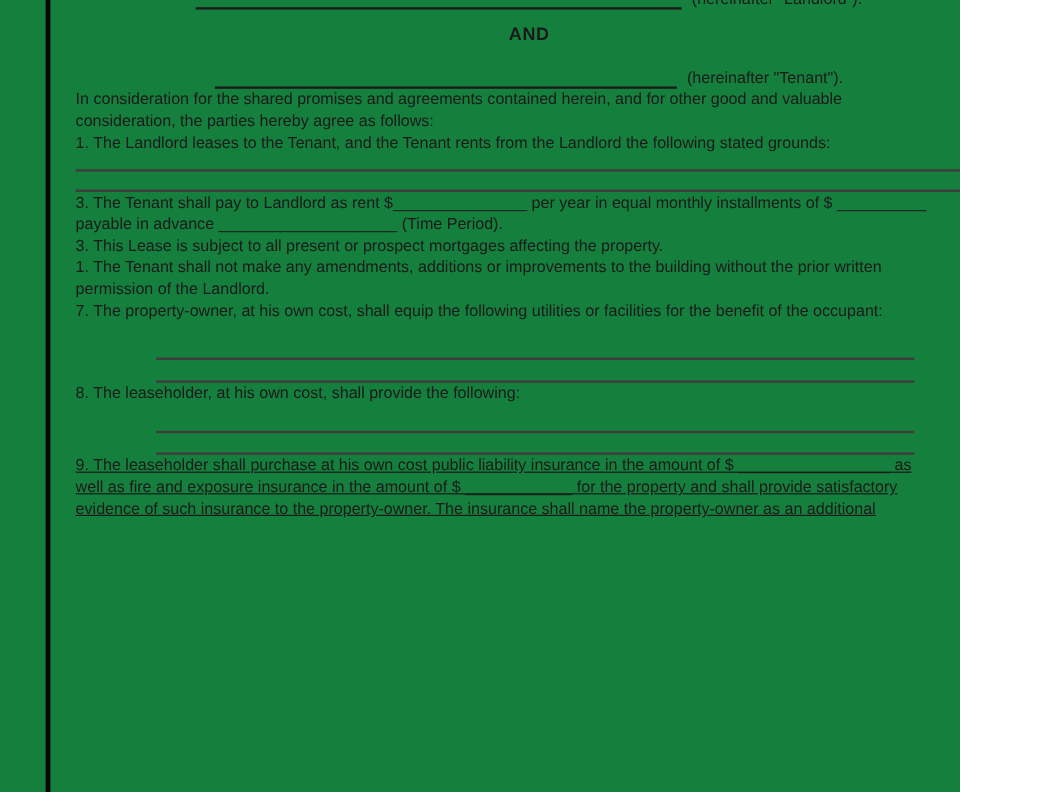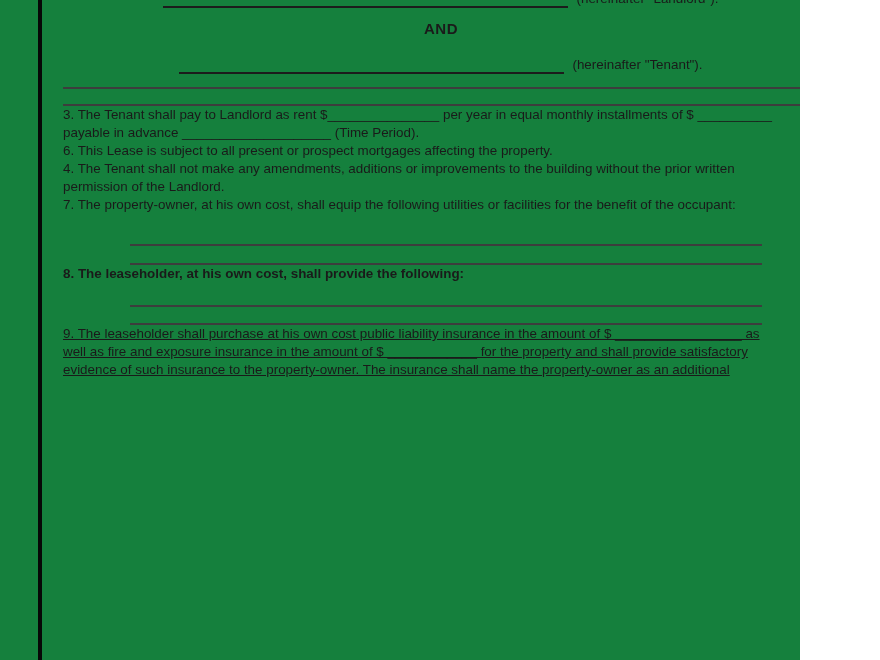--- a/index.html
+++ b/index.html
@@ -30,21 +30,21 @@
   }
   p.para { margin: 0; white-space: pre-wrap; }
   .intro   { margin-top: 17px; }
   .c1 { margin-top: 19px; }
   .c2 { margin-top: 24px; }
   .c3 { margin-top: 14px; }
   .c4 { margin-top: 16px; }
   .c5 { margin-top: 20px; }
   .c6 { margin-top: 18px; }
   .c7 { margin-top: 16px; }
-  .c8 { margin-top: 22px; font-weight: bold; }
+  .c8 { margin-top: 22px; }
   .c9 { margin-top: 16px; text-decoration: underline; }
   .rule { height: 0; border-bottom: 2px solid #3d3d3d; }
   .rule-full { width: 100%; }
   .rule-indent { margin-left: 67px; width: 632px; }
   .rf1 { margin-top: 13px; }
   .rf2 { margin-top: 15px; }
   .ri1 { margin-top: 30px; }
   .ri2 { margin-top: 17px; }
   .ri3 { margin-top: 22px; }
   .ri4 { margin-top: 16px; }
@@ -63,33 +63,36 @@
       <span class="party-label">(hereinafter "Landlord").</span>
     </div>
 
     <div class="and-heading">AND</div>
 
     <div class="party-row tenant-row">
       <span class="blank-underline tenant-blank"></span>
       <span class="party-label">(hereinafter "Tenant").</span>
     </div>
 
+    <p class="para intro">In consideration for the shared promises and agreements contained herein, and for other good and valuable
+consideration, the parties hereby agree as follows:</p>
 
+    <p class="para c1">1. The Landlord leases to the Tenant, and the Tenant rents from the Landlord the following stated grounds:</p>
 
     <div class="rule rule-full rf1"></div>
     <div class="rule rule-full rf2"></div>
 
 
     <p class="para c3">3. The Tenant shall pay to Landlord as rent $_______________ per year in equal monthly installments of $ __________
 payable in advance ____________________ (Time Period).</p>
 
-    <p class="para c4">6. This Lease is subject to all present or prospect mortgages affecting the property.</p>
+    <p class="para c4">3. This Lease is subject to all present or prospect mortgages affecting the property.</p>
 
 
-    <p class="para c6">4. The Tenant shall not make any amendments, additions or improvements to the building without the prior written
+    <p class="para c6">1. The Tenant shall not make any amendments, additions or improvements to the building without the prior written
 permission of the Landlord.</p>
 
     <p class="para c7">7. The property-owner, at his own cost, shall equip the following utilities or facilities for the benefit of the occupant:</p>
 
     <div class="rule rule-indent ri1"></div>
     <div class="rule rule-indent ri2"></div>
 
     <p class="para c8">8. The leaseholder, at his own cost, shall provide the following:</p>
 
     <div class="rule rule-indent ri3"></div>

